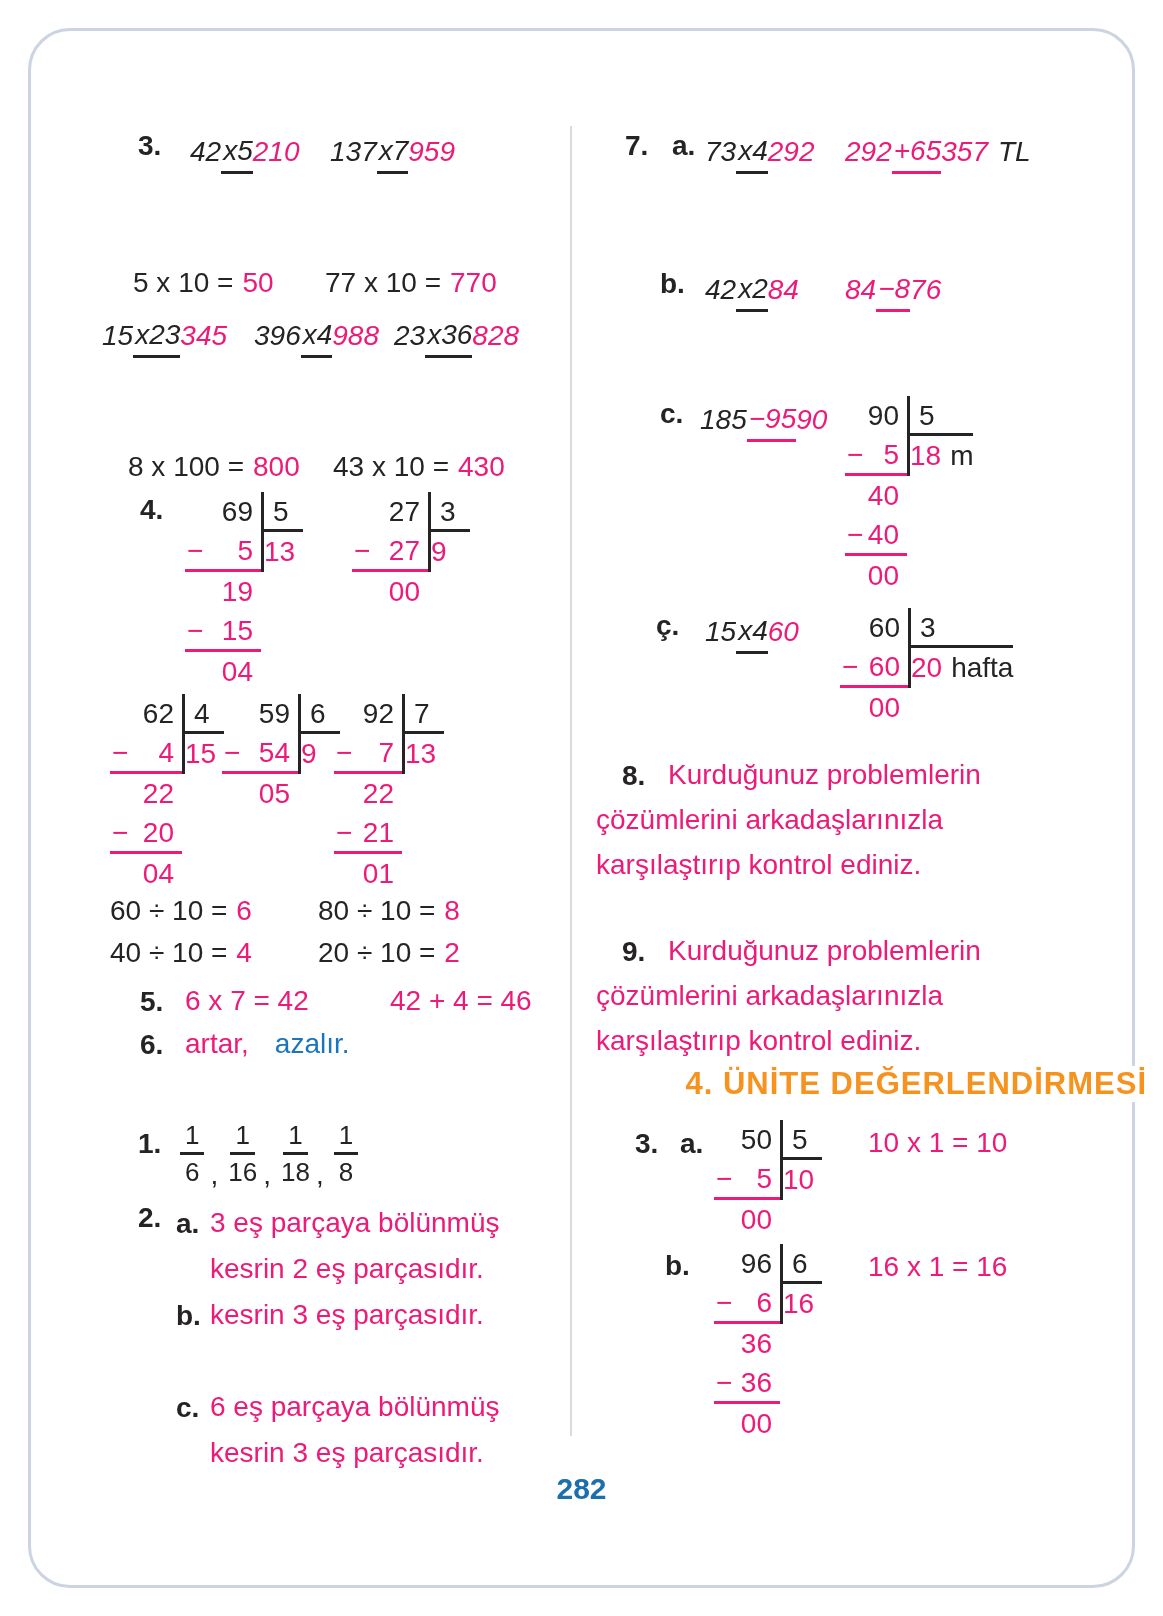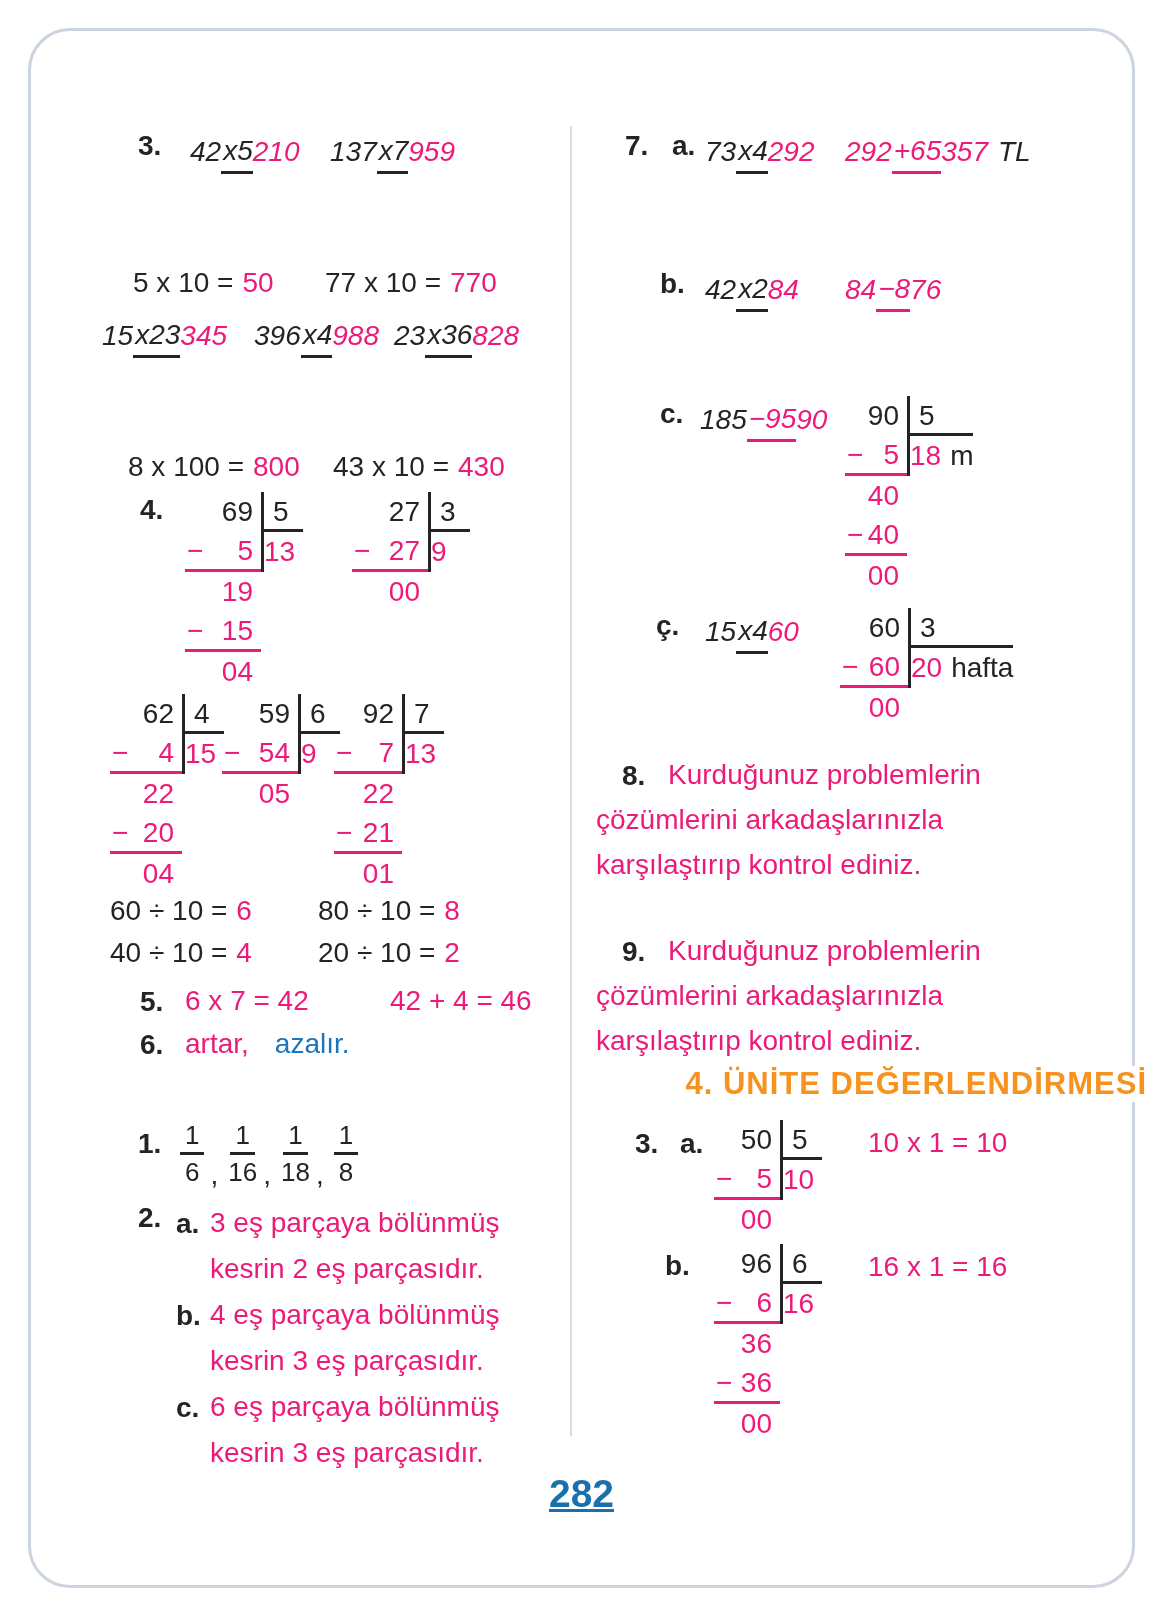--- a/index.html
+++ b/index.html
@@ -35,21 +35,21 @@
   .tline2{font-size:28px;line-height:46px;white-space:nowrap;}
   
   .fracs{display:flex;align-items:center;font-size:26px;}
   .frac{display:inline-flex;flex-direction:column;align-items:center;line-height:30px;}
   .fn{border-bottom:3px solid #262324;padding:0 5px 2px;}
   .fd{padding-top:2px;}
   .comma{align-self:flex-end;font-size:28px;margin:0 10px 0 6px;line-height:24px;}
   
   .hdrwrap{left:0;top:1066px;width:1163px;text-align:right;}
   .hdr{display:inline-block;font-size:31px;font-weight:800;letter-spacing:1px;color:#f6921e;background:#ffffff;padding:0 16px;}
-  .pno{left:0;top:1472px;width:1163px;text-align:center;font-size:39px;font-weight:bold;color:#1a6fad;text-decoration:underline;}
+  .pno{left:0;top:1472px;width:1163px;text-align:center;font-size:30px;font-weight:bold;color:#1a6fad;}
 </style>
 </head>
 <body>
 
 <div class="page">
   <div class="pageborder"></div>
   <div class="divider"></div>
 
   <div class="abs lbl" style="left:138px;top:130px">3.</div>
 
@@ -374,21 +374,20 @@
 
   <div class="abs lbl" style="left:138px;top:1202px">2.</div>
 
   <div class="abs" style="left:210px;top:1200px">
     <div class="abs lbl" style="left:-34px;top:8px">a.</div>
     <div class="tline2 pink">3 eş parçaya bölünmüş</div>
     <div class="tline2 pink">kesrin 2 eş parçasıdır.</div>
   </div>
   <div class="abs" style="left:210px;top:1292px">
     <div class="abs lbl" style="left:-34px;top:8px">b.</div>
-    <div class="tline2 pink">4 eş parçaya bölünmüş</div>
     <div class="tline2 pink">kesrin 3 eş parçasıdır.</div>
   </div>
   <div class="abs" style="left:210px;top:1384px">
     <div class="abs lbl" style="left:-34px;top:8px">c.</div>
     <div class="tline2 pink">6 eş parçaya bölünmüş</div>
     <div class="tline2 pink">kesrin 3 eş parçasıdır.</div>
   </div>
 
   <div class="abs lbl" style="left:635px;top:1128px">3.</div>
   <div class="abs lbl" style="left:680px;top:1128px">a.</div>

